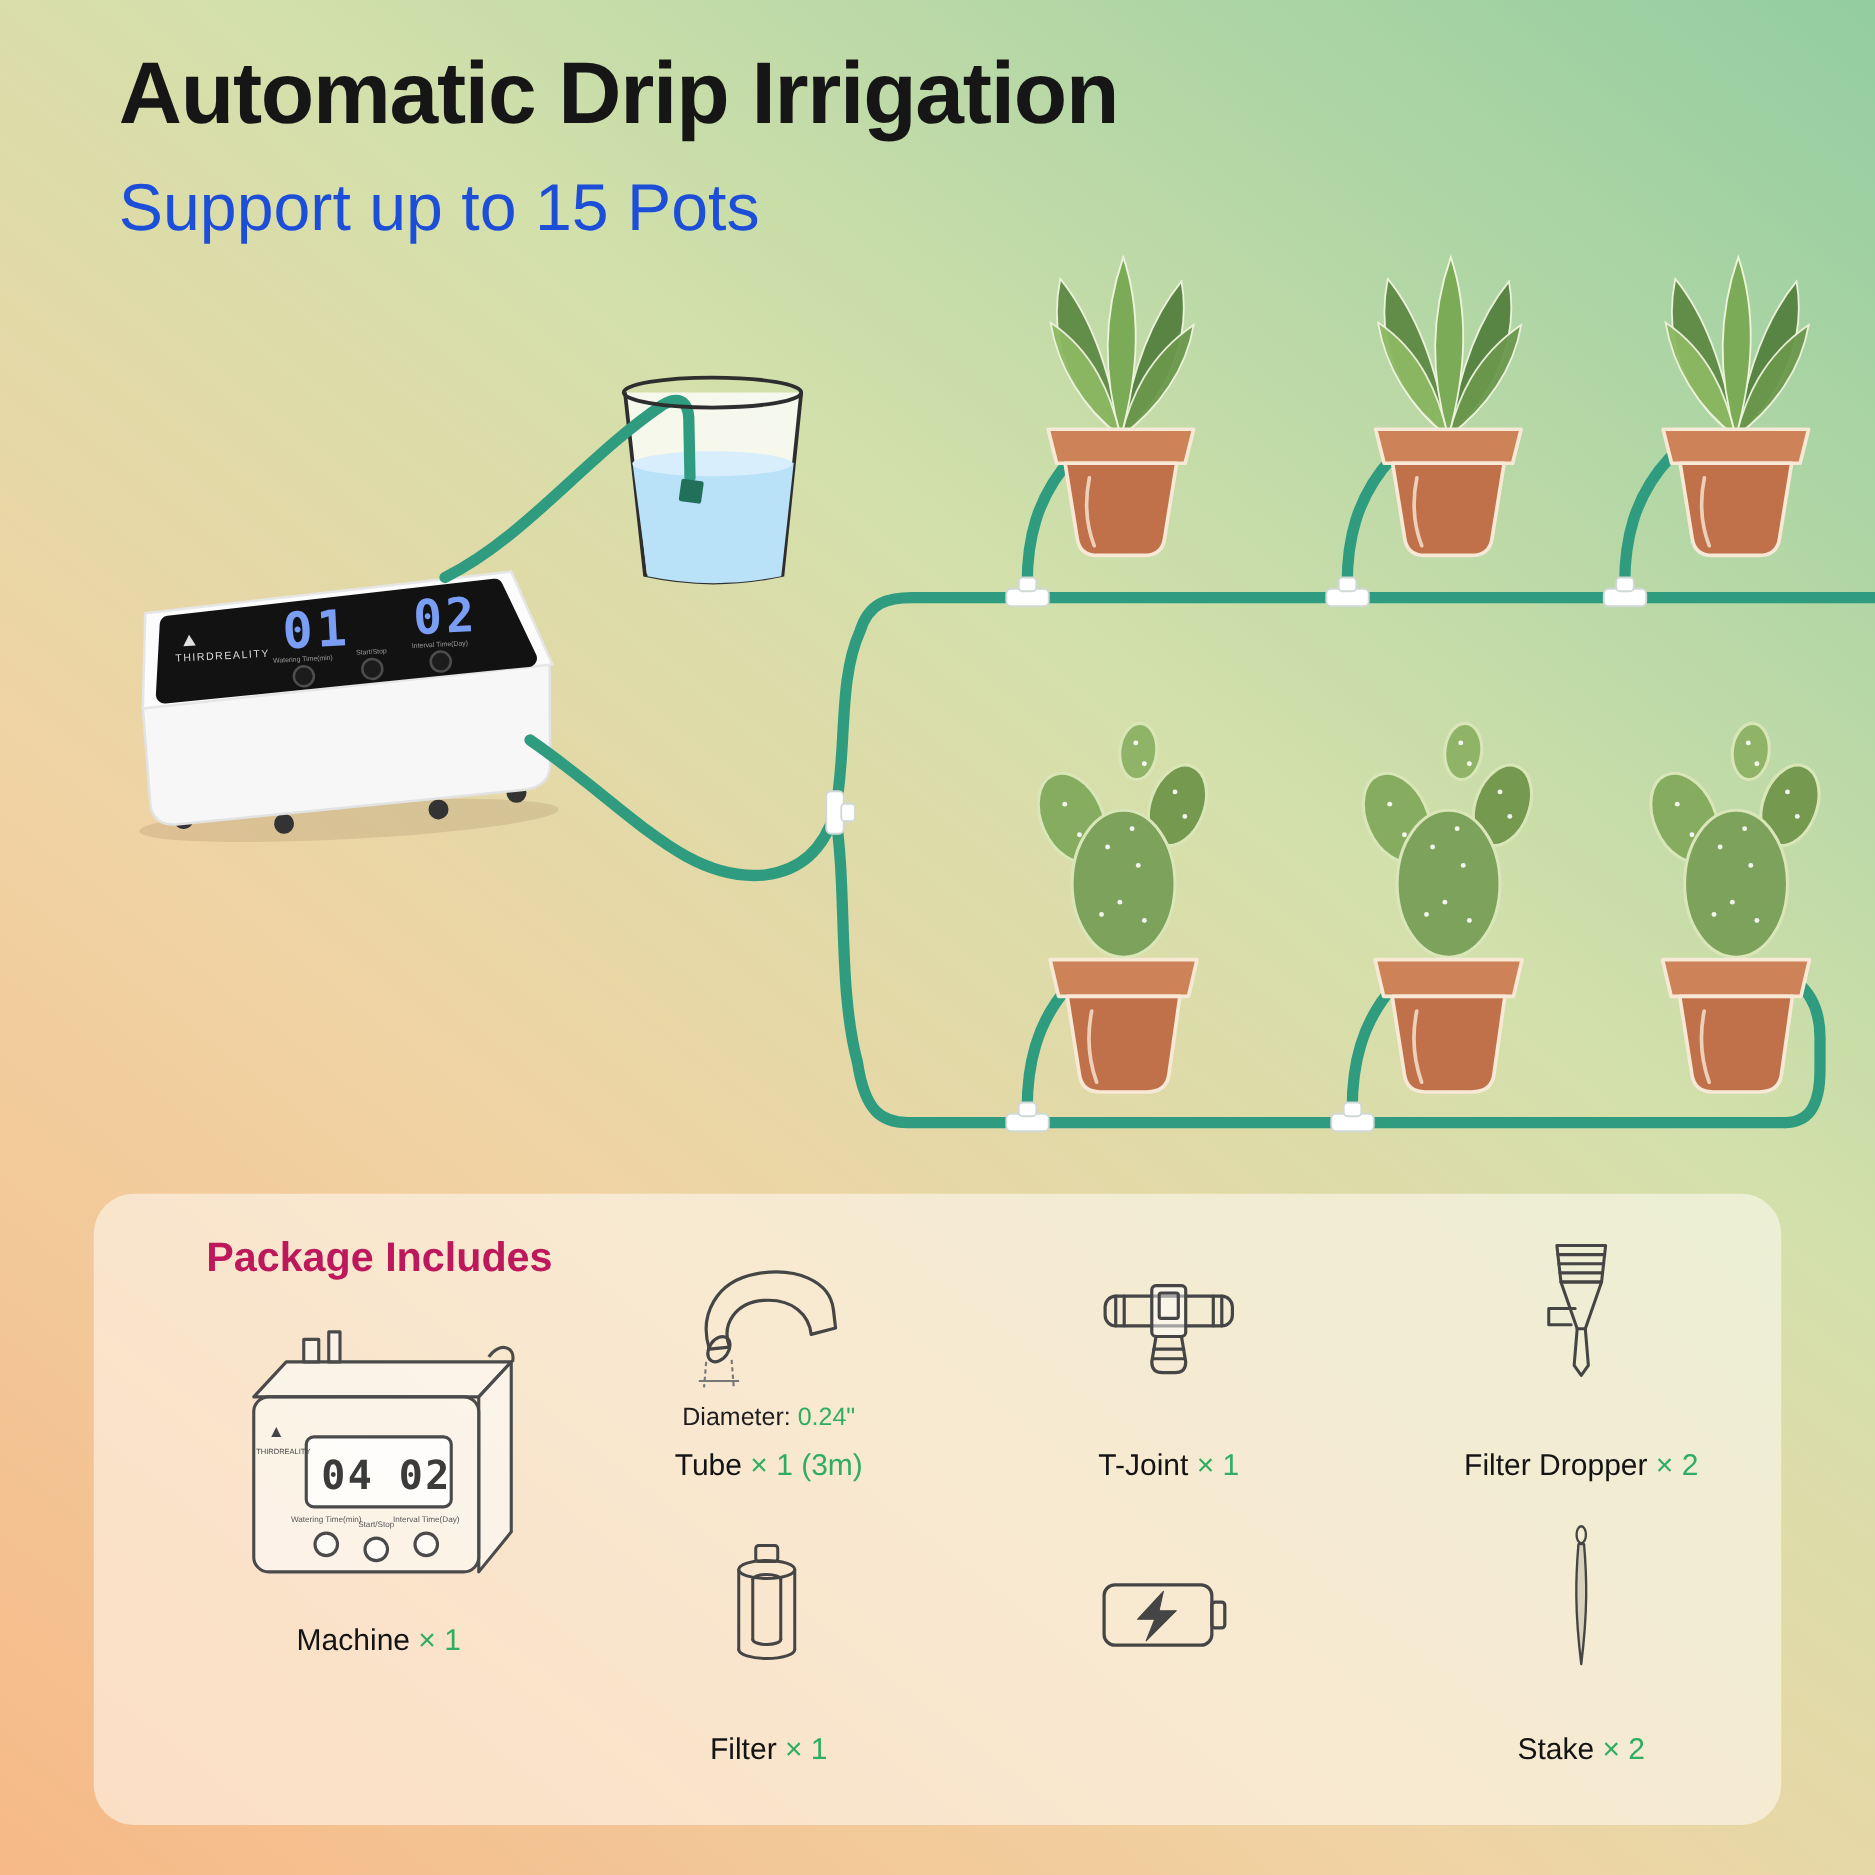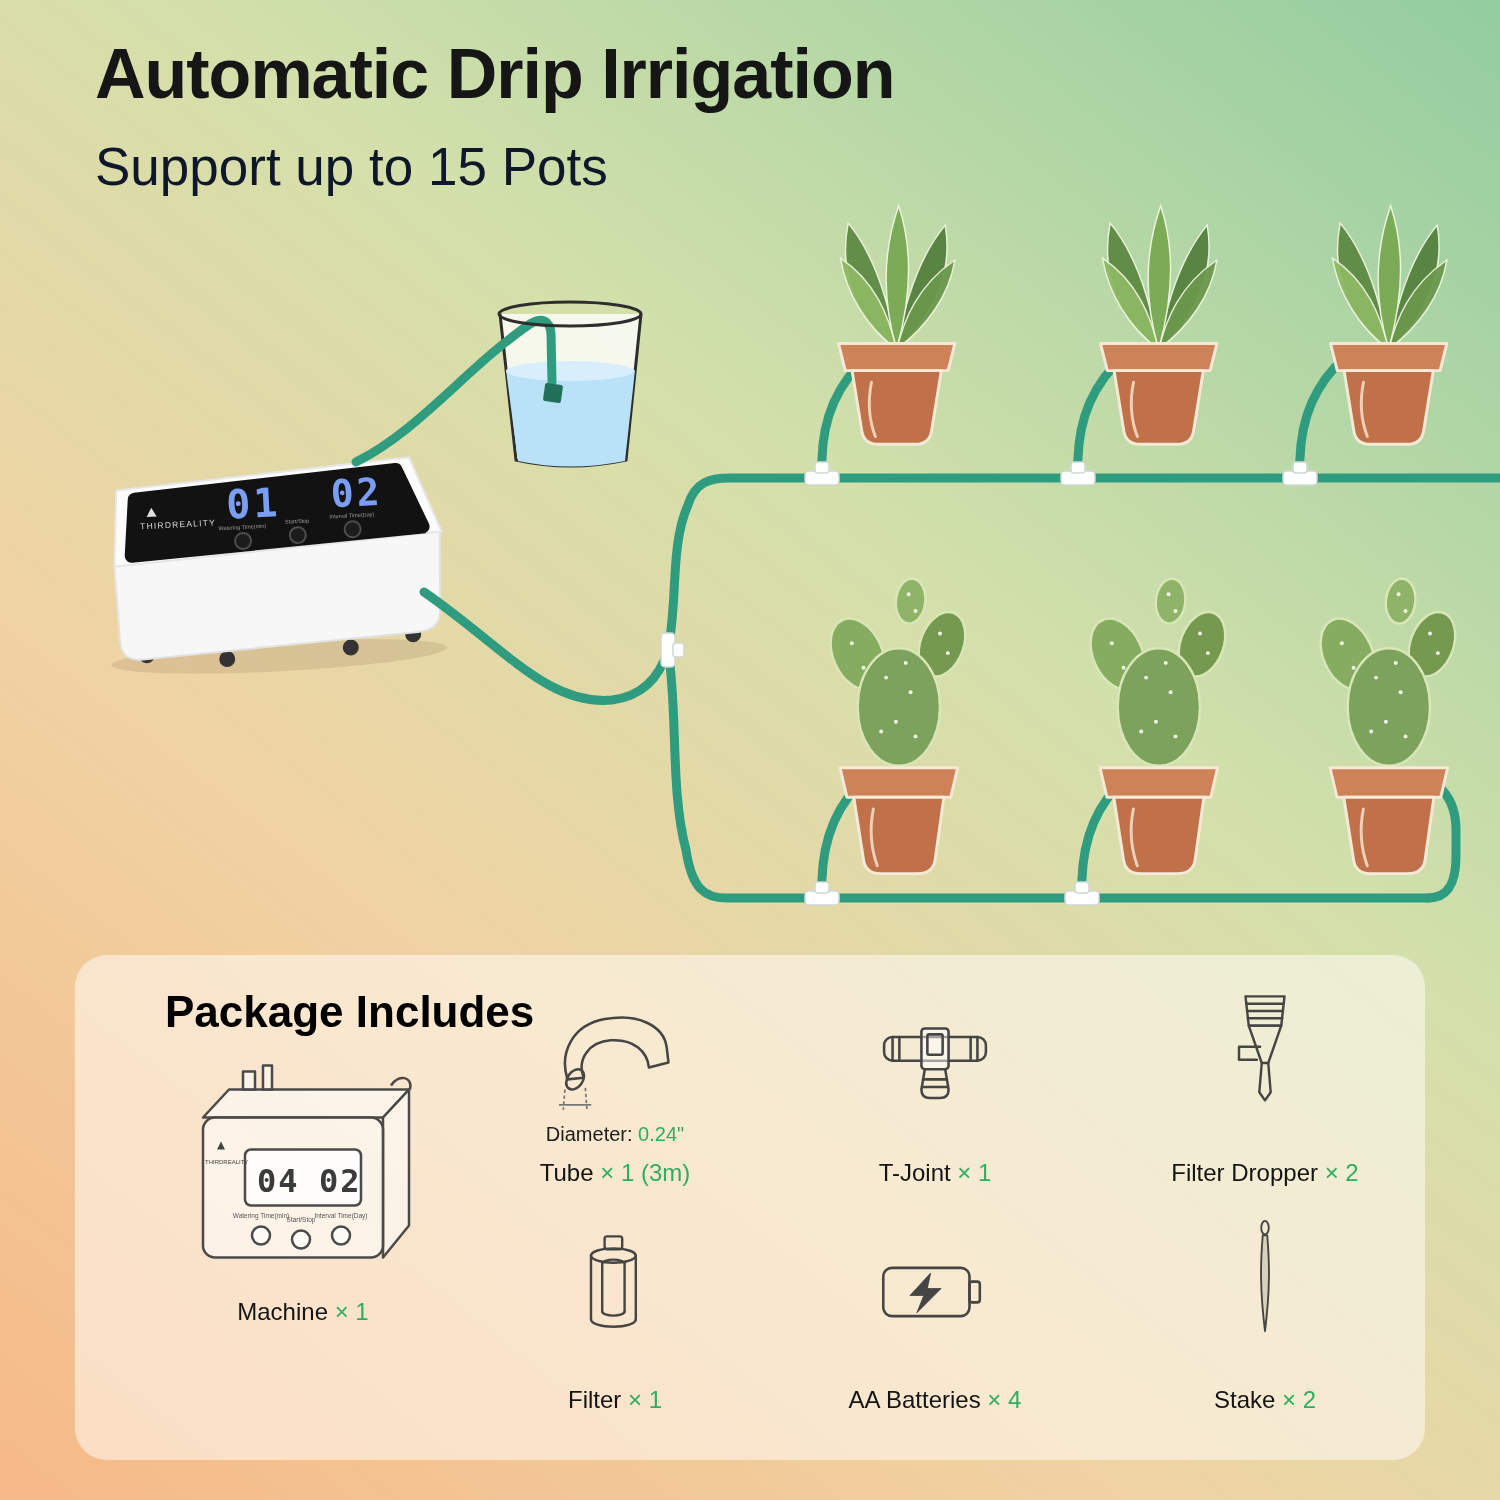--- a/index.html
+++ b/index.html
@@ -4,27 +4,27 @@
 <style>
   html,body{margin:0;padding:0;}
   body{
     width:1500px;height:1500px;overflow:hidden;
     font-family:"Liberation Sans", sans-serif;
     background:linear-gradient(38deg,#f6b987 0%,#f0d3a4 34%,#d3e0ab 62%,#93cda0 100%);
   }
   .stage{position:relative;width:1500px;height:1304px;}
   header{position:absolute;left:95px;top:38px;}
   .title{font-size:70px;font-weight:800;letter-spacing:-1px;color:#161616;margin:0;line-height:1.05;}
-  .subtitle{font-size:53px;font-weight:400;color:#0f172a;margin-top:24px;}
+  .subtitle{font-size:53px;font-weight:400;color:#1d4ed8;margin-top:24px;}
   .diagram{position:absolute;left:0;top:0;}
   .panel{
     position:absolute;left:75px;top:955px;width:1350px;height:505px;
     background:rgba(255,252,245,0.55);border-radius:32px;
   }
-  .panel-title{position:absolute;left:90px;top:32px;margin:0;font-size:44px;font-weight:800;color:#000000;}
+  .panel-title{position:absolute;left:90px;top:32px;margin:0;font-size:33px;font-weight:800;color:#be185d;}
   .cell{position:absolute;text-align:center;}
   .cell .icon-box{height:115px;display:flex;align-items:flex-end;justify-content:center;}
   .cell .note{height:36px;font-size:20px;color:#1d1d1d;padding-top:8px;}
   .cell .caption{font-size:24px;color:#141414;font-weight:500;white-space:nowrap;}
   .qty,.green{color:#2fad63;}
   .cell-machine{left:38px;top:88px;width:380px;}
   .cell-machine .caption{margin-top:6px;}
   .cell-tube{left:385px;top:45px;width:310px;}
   .cell-tjoint{left:705px;top:45px;width:310px;}
   .cell-dropper{left:1035px;top:45px;width:310px;}
@@ -271,24 +271,20 @@
       <div class="icon-box">
         <svg width="150" height="100" viewBox="0 0 170 116">
           <g fill="none" stroke="#454545" stroke-width="3" stroke-linejoin="round">
             <rect x="25" y="30" width="100" height="56" rx="10"></rect>
             <rect x="125" y="46" width="12" height="24" rx="3"></rect>
           </g>
           <path d="M80,36 L56,62 L72,62 L64,82 L92,54 L76,54 Z" fill="#454545" stroke="#454545" stroke-linejoin="round"></path>
         </svg>
       </div>
       <div class="note"></div>
-      <div class="caption">
-        <span>AA Batteries</span>
-        <span class="qty">× 4</span>
-      </div>
     </div>
 
     <div class="cell cell-stake">
       <div class="icon-box">
         <svg width="60" height="125" viewBox="0 0 80 166">
           <g fill="rgba(69,69,69,0.15)" stroke="#454545" stroke-width="2.5" stroke-linejoin="round">
             <ellipse cx="40" cy="14" rx="5" ry="9" fill="none"></ellipse>
             <path d="M37,24 C34,60 33,95 40,152 C47,95 46,60 43,24 Z"></path>
           </g>
         </svg>

